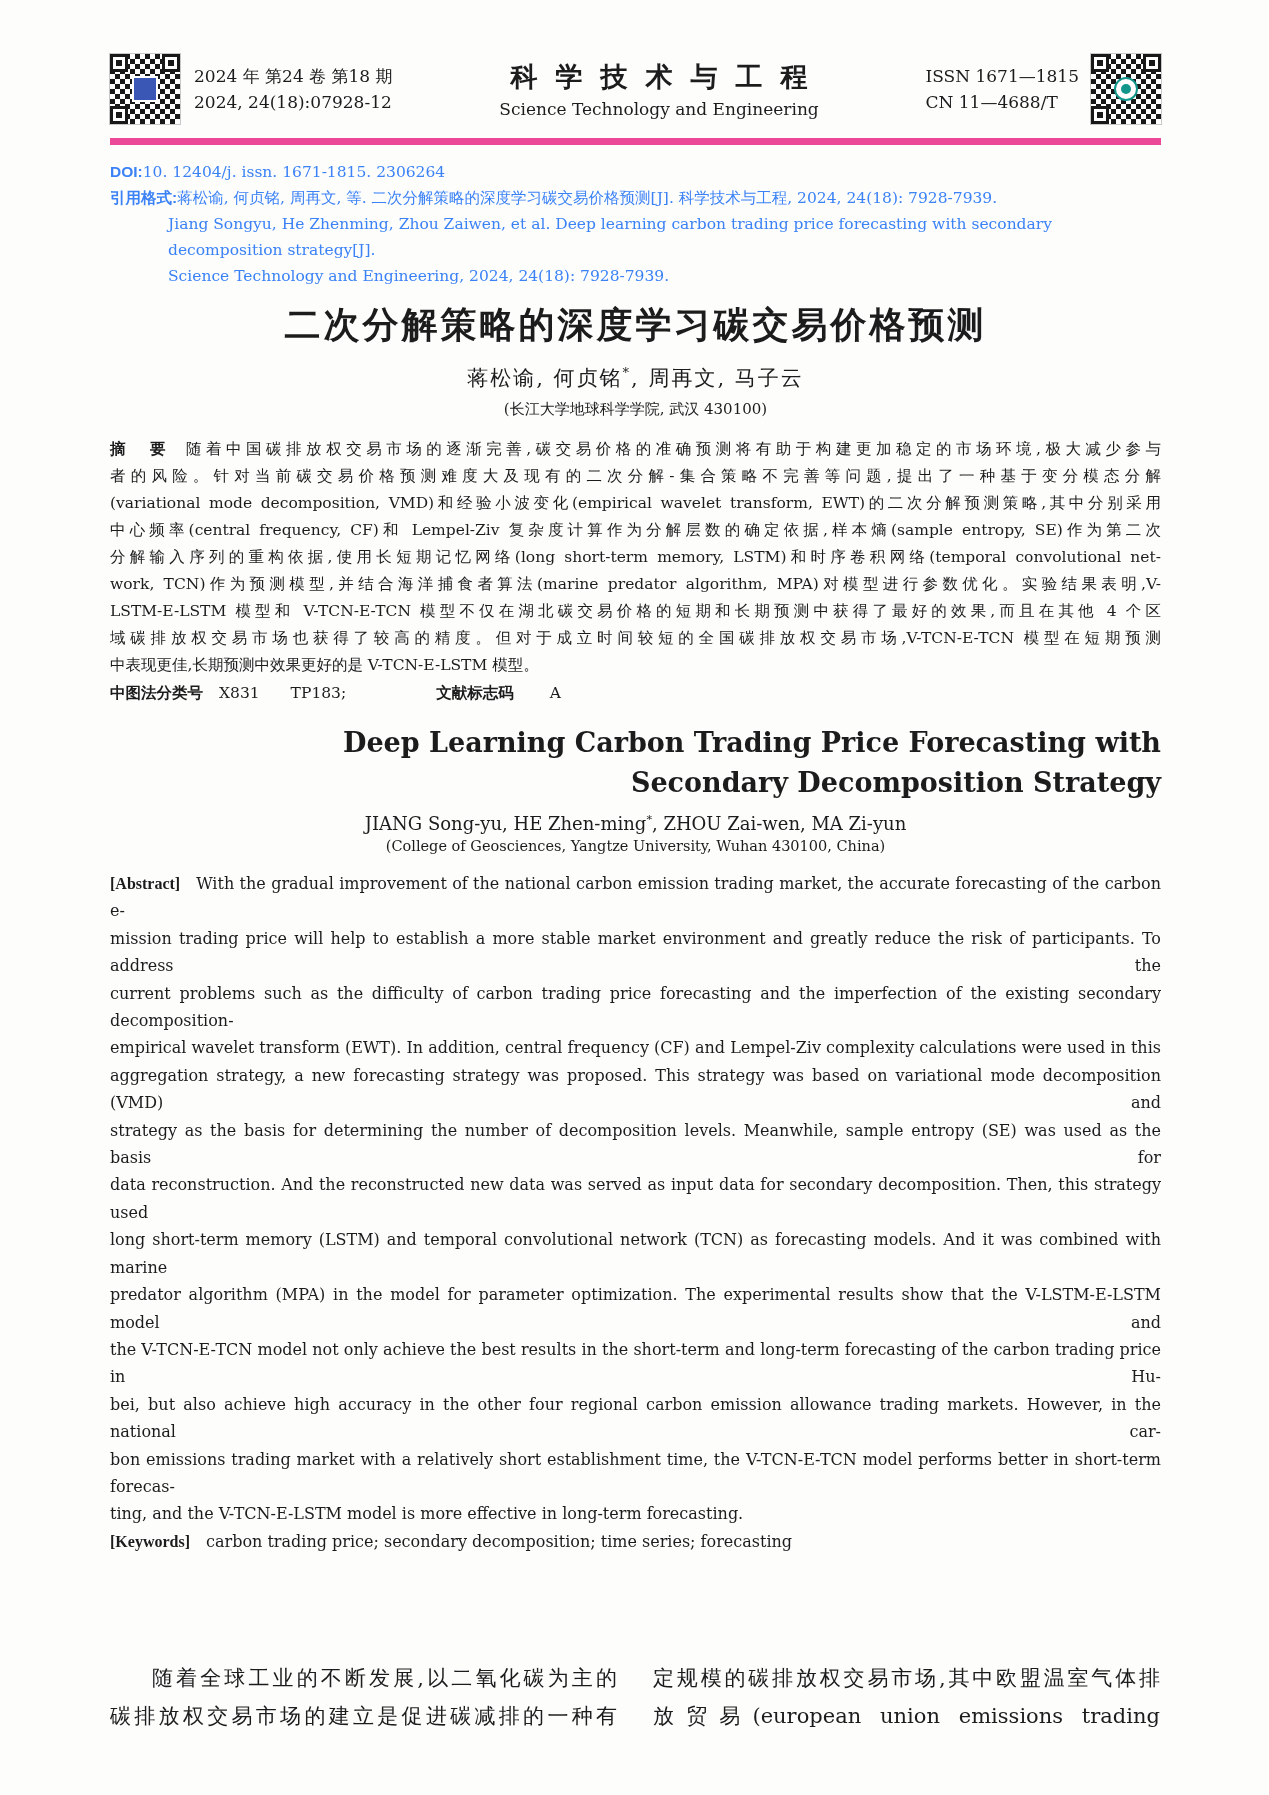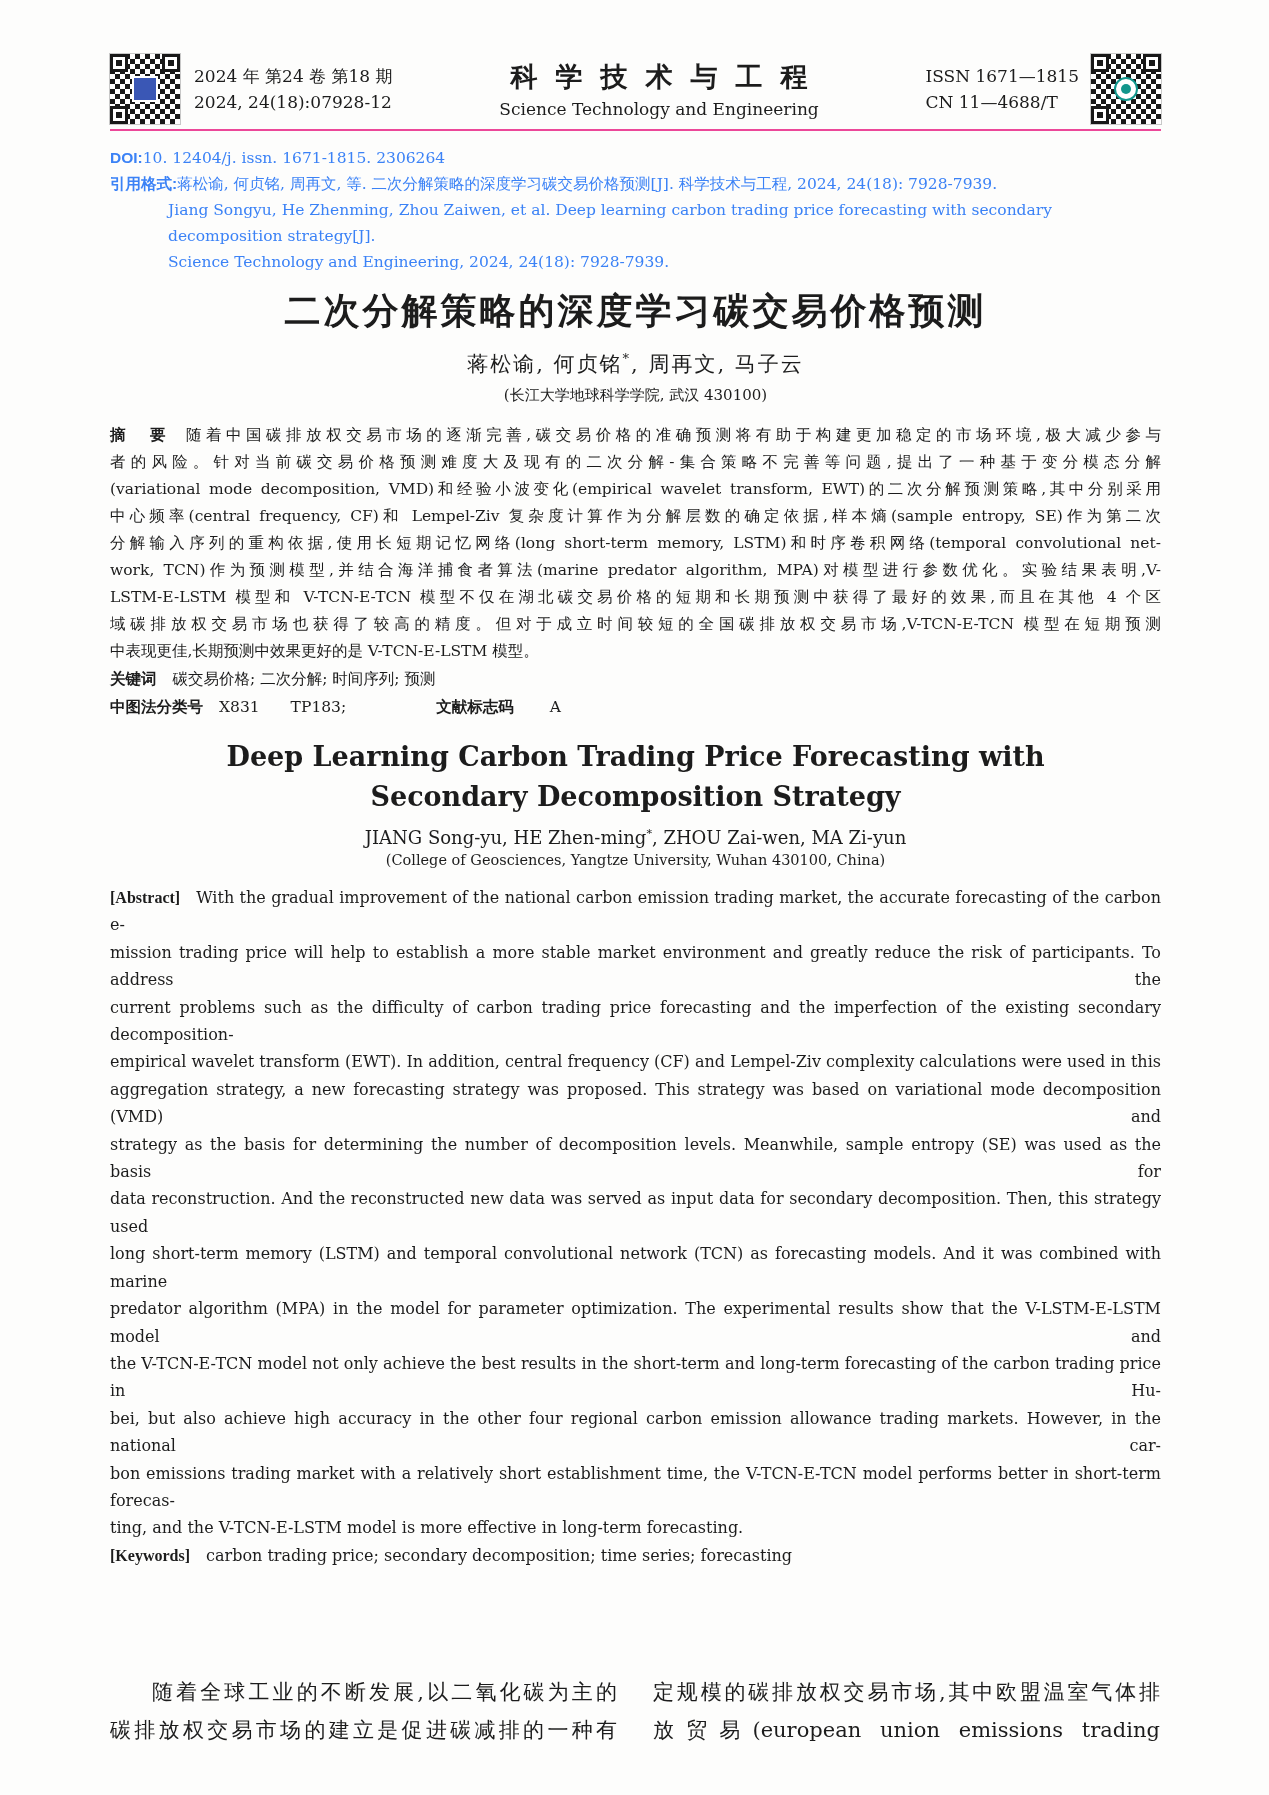--- a/index.html
+++ b/index.html
@@ -1,21 +1,21 @@
 <!DOCTYPE html>
 <html><head>
 <meta charset="utf-8">
 <style>
   html,body{margin:0;padding:0;background:#9a9a9a;}
   .page{position:relative;width:1269px;height:1795px;margin:0 auto;background:#fdfdfc;
         box-sizing:border-box;padding:54px 108px 0 110px;color:#1c1c1c;
         font-family:"DejaVu Serif","Liberation Serif",serif;overflow:hidden;}
 
   
-  .hdr{display:flex;align-items:center;border-bottom:2px solid #ec4899;padding-bottom:5px;}
+  .hdr{display:flex;align-items:center;border-bottom:7px solid #ec4899;padding-bottom:14px;}
   .issue{margin-left:14px;font-size:17px;line-height:26px;white-space:nowrap;}
   .jtitle{flex:1;text-align:center;}
   .jcn{font-size:27px;letter-spacing:18px;text-indent:18px;font-weight:bold;font-family:Liberation Sans, sans-serif;}
   .jen{font-size:17px;margin-top:4px;}
   .issn{font-size:17px;line-height:26px;text-align:left;white-space:nowrap;margin-right:12px;}
 
   
   .qr{position:relative;width:70px;height:70px;flex:none;
       background:repeating-conic-gradient(#181818 0% 25%, #ffffff 0% 50%);
       background-size:10px 10px;outline:1px solid #c8c8c8;}
@@ -45,21 +45,21 @@
   .aline{text-align:justify;}
   .j{text-align-last:justify;}
   .last{text-align-last:left;}
   .blab{font-family:Liberation Serif, serif;font-weight:bold;margin-right:16px;}
   .kwline{font-size:15.5px;line-height:27px;}
   .clcline{font-size:15.5px;line-height:27px;}
   .clc-val{white-space:pre;}
   .clc-doc{margin-left:90px;}
   .clc-a{margin-left:20px;}
 
-  .title-en{margin-top:16px;text-align:center;font-size:27px;font-weight:bold;line-height:40px;}
+  .title-en{margin-top:16px;text-align:right;font-size:27px;font-weight:bold;line-height:40px;}
   .authors-en{margin-top:10px;text-align:center;font-size:18px;}
   .affil-en{margin-top:4px;text-align:center;font-size:14.5px;}
   .abs-en{margin-top:16px;font-size:16px;line-height:27.4px;}
 
   
   .cols{display:flex;gap:36px;margin-top:104px;}
   .col{width:507px;font-size:21px;line-height:38px;}
   .bline{text-align:justify;}
   .ind{text-indent:42px;}
   sup{font-size:0.62em;}
@@ -112,21 +112,20 @@
     <div class="aline j">者的风险。针对当前碳交易价格预测难度大及现有的二次分解-集合策略不完善等问题,提出了一种基于变分模态分解</div>
     <div class="aline j">(variational mode decomposition, VMD)和经验小波变化(empirical wavelet transform, EWT)的二次分解预测策略,其中分别采用</div>
     <div class="aline j">中心频率(central frequency, CF)和 Lempel-Ziv 复杂度计算作为分解层数的确定依据,样本熵(sample entropy, SE)作为第二次</div>
     <div class="aline j">分解输入序列的重构依据,使用长短期记忆网络(long short-term memory, LSTM)和时序卷积网络(temporal convolutional net-</div>
     <div class="aline j">work, TCN)作为预测模型,并结合海洋捕食者算法(marine predator algorithm, MPA)对模型进行参数优化。实验结果表明,V-</div>
     <div class="aline j">LSTM-E-LSTM 模型和 V-TCN-E-TCN 模型不仅在湖北碳交易价格的短期和长期预测中获得了最好的效果,而且在其他 4 个区</div>
     <div class="aline j">域碳排放权交易市场也获得了较高的精度。但对于成立时间较短的全国碳排放权交易市场,V-TCN-E-TCN 模型在短期预测</div>
     <div class="aline last">中表现更佳,长期预测中效果更好的是 V-TCN-E-LSTM 模型。</div>
   </div>
 
-  <div class="kwline"><span class="blab">关键词</span><span>碳交易价格; 二次分解; 时间序列; 预测</span></div>
 
   <div class="clcline"><span class="blab">中图法分类号</span><span class="clc-val">X831　　TP183;</span><span class="blab clc-doc">文献标志码</span><span class="clc-a">A</span></div>
 
   <div class="title-en">
     <div>Deep Learning Carbon Trading Price Forecasting with</div>
     <div>Secondary Decomposition Strategy</div>
   </div>
   <div class="authors-en"><span>JIANG Song-yu, HE Zhen-ming</span><sup>*</sup><span>, ZHOU Zai-wen, MA Zi-yun</span></div>
   <div class="affil-en">(College of Geosciences, Yangtze University, Wuhan 430100, China)</div>
 

